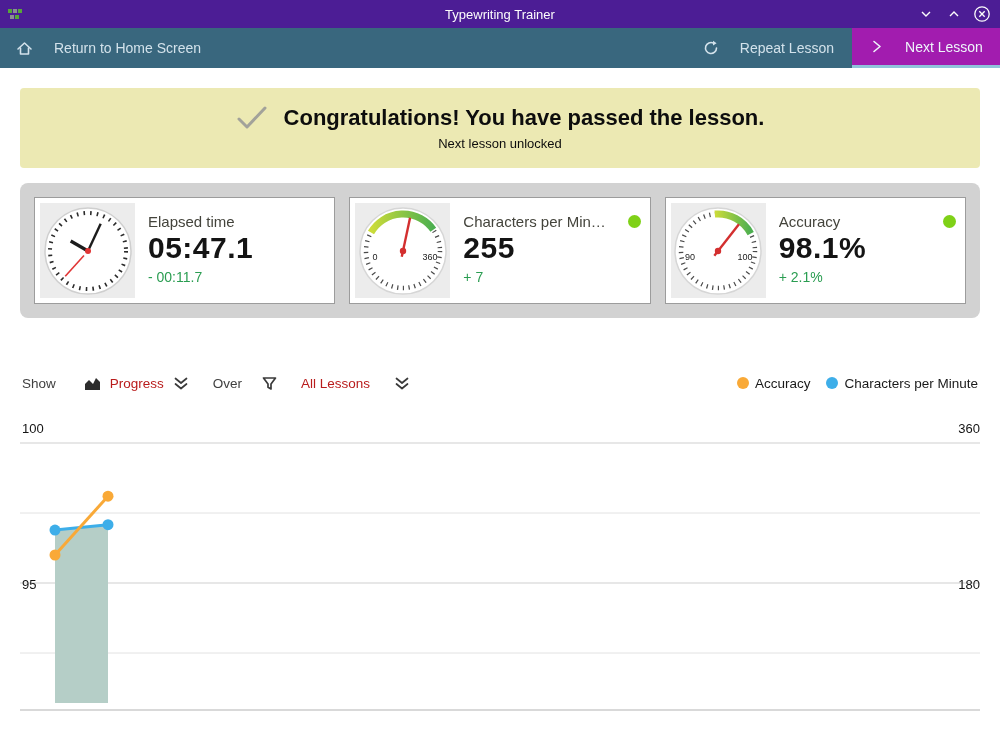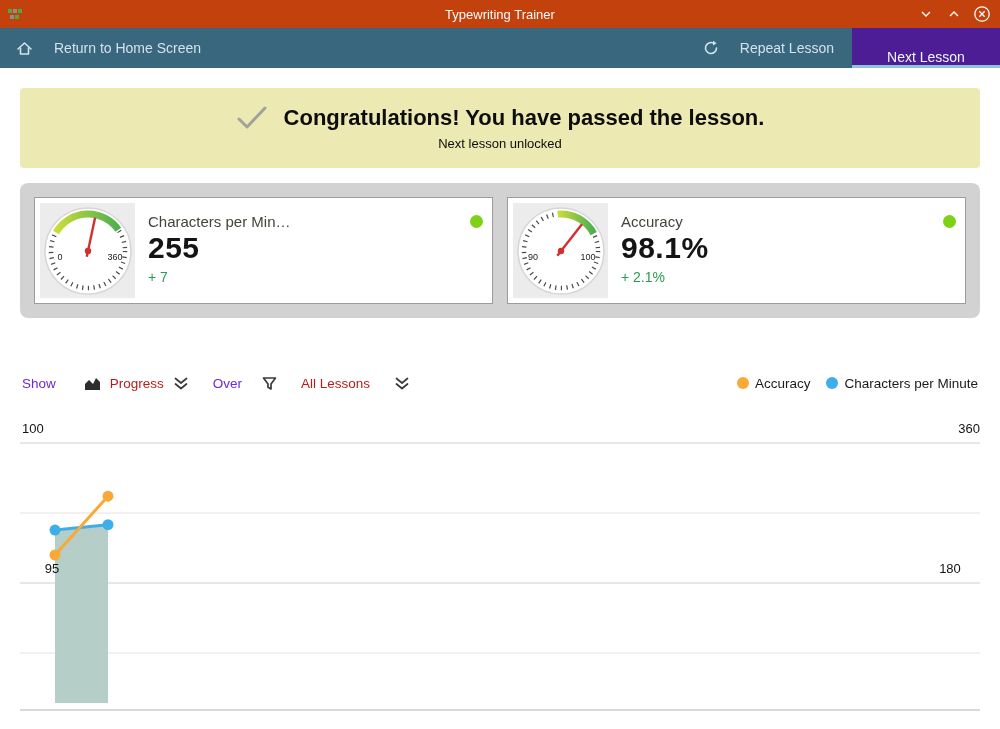--- a/index.html
+++ b/index.html
@@ -5,40 +5,40 @@
   * { box-sizing: border-box; }
   html, body { margin: 0; padding: 0; }
   body {
     width: 1000px; height: 729px; overflow: hidden;
     font-family: "Liberation Sans", "DejaVu Sans", sans-serif;
     background: #ffffff; color: #1a1a1a;
   }
 
   
   .titlebar {
-    position: relative; height: 28px; background: #c2410c; color: #fcfcfc;
+    position: relative; height: 28px; background: #4c1d95; color: #fcfcfc;
     display: flex; align-items: center; justify-content: center;
   }
   .titlebar-title { font-size: 13px; }
   .app-icon { position: absolute; left: 7px; top: 6px; width: 17px; height: 17px; }
   .win-controls { position: absolute; right: 6px; top: 0; height: 28px; display: flex; align-items: center; gap: 4px; }
   .win-btn { width: 24px; height: 24px; display: flex; align-items: center; justify-content: center; cursor: default; }
 
   
   .toolbar {
     height: 40px; background: #39677e; display: flex; align-items: stretch;
     color: #d3e2eb; font-size: 14px;
   }
   .tb-btn { display: flex; align-items: center; gap: 21px; padding: 0 18px; }
   .tb-btn .tb-label { white-space: nowrap; }
   .tb-spacer { flex: 1; }
   .tb-home { padding-left: 16px; }
   .tb-next {
-    background: #4c1d95; color: #eef6fa; width: 148px; justify-content: center;
-    border-bottom: 3px solid #8fc3da; padding: 0 10px; flex-direction: column;
+    background: #a21caf; color: #eef6fa; width: 148px; justify-content: center;
+    border-bottom: 3px solid #8fc3da; padding: 0 10px;
   }
 
   
   .content { padding: 20px; }
 
   .banner {
     height: 80px; background: #ece9b3; border-radius: 4px;
     display: flex; flex-direction: column; align-items: center; justify-content: center; gap: 5px;
   }
   .banner-title-row { display: flex; align-items: center; gap: 16px; }
@@ -65,39 +65,39 @@
   }
   .stat-dot { width: 13px; height: 13px; border-radius: 50%; background: #7fd117; margin-left: 8px; margin-right: 4px; flex-shrink: 0; }
   .stat-value { font-size: 30px; font-weight: bold; color: #141414; margin-top: 1px; letter-spacing: 0.5px; }
   .stat-delta { font-size: 14px; color: #2a9d51; margin-top: 4px; }
 
   
   .filter-row {
     margin-top: 50px; height: 30px; display: flex; align-items: center;
     font-size: 13.5px; color: #1a1a1a; padding: 0 2px;
   }
-  .muted { color: #6d28d9; }
+  .muted { color: #404040; }
   .selector { display: flex; align-items: center; gap: 9px; background: none; border: none;
     font: inherit; color: #b91c1c; padding: 2px 6px; cursor: default; }
   .sel-metric { margin-left: 22px; margin-right: 18px; }
   .sel-scope { margin-left: 14px; gap: 24px; }
   .legend { margin-left: auto; display: flex; align-items: center; gap: 16px; font-size: 13.5px; }
   .legend-item { display: flex; align-items: center; gap: 6px; }
   .legend-dot { width: 12px; height: 12px; border-radius: 50%; }
   .dot-accuracy { background: #f9a937; }
   .dot-cpm { background: #3daee9; }
 
   
   .chart-area { position: relative; margin: 20px -20px 0 -20px; height: 309px; }
   .chart-area svg { display: block; }
   .axis-label { position: absolute; font-size: 13px; color: #141414; width: 60px; }
   .axis-left { left: 22px; text-align: left; }
   .axis-right { right: 20px; text-align: right; }
   .axis-top { top: 3px; }
-  .axis-mid { top: 143px; text-align: center; }
+  .axis-mid { top: 159px; }
 
   .icon-stroke { stroke: #3a3a3a; fill: none; stroke-width: 1.7; stroke-linecap: round; stroke-linejoin: round; }
   .tb-icon-stroke { stroke: currentColor; fill: none; stroke-width: 1.6; stroke-linecap: round; stroke-linejoin: round; }
 </style>
 </head>
 <body>
 
 <div class="titlebar">
   <svg class="app-icon" viewBox="0 0 17 17">
     <rect x="1" y="3" width="4" height="4" fill="#57a639"></rect>
@@ -159,20 +159,39 @@
       <svg width="32" height="26" viewBox="0 0 32 26">
         <polyline points="3,14 11,22 29,3" fill="none" stroke="#a2a29a" stroke-width="3" stroke-linecap="round" stroke-linejoin="round"></polyline>
       </svg>
       <span class="banner-title">Congratulations! You have passed the lesson.</span>
     </div>
     <span class="banner-subtitle">Next lesson unlocked</span>
   </div>
 
   <div class="stats">
 
+    <div class="stat-card">
+      <div class="stat-img">
+        <svg width="92" height="92" viewBox="0 0 92 92">
+          <circle cx="46" cy="46" r="43" fill="#ffffff" stroke="#cfcfcf" stroke-width="1.5"></circle>
+          <circle cx="46" cy="46" r="38" fill="none" stroke="#2b2b2b" stroke-width="4" stroke-dasharray="1.6 5.1"></circle>
+          <line x1="46" y1="46" x2="46" y2="26" stroke="#1c1c1c" stroke-width="3.2" transform="rotate(-60 46 46)"></line>
+          <line x1="46" y1="46" x2="46" y2="16" stroke="#1c1c1c" stroke-width="2.4" transform="rotate(25 46 46)"></line>
+          <line x1="46" y1="40" x2="46" y2="12" stroke="#e03535" stroke-width="1.6" transform="rotate(222 46 46)"></line>
+          <circle cx="46" cy="46" r="3" fill="#e03535"></circle>
+        </svg>
+      </div>
+      <div class="stat-text">
+        <div class="stat-label-row">
+          <span class="stat-label">Elapsed time</span>
+        </div>
+        <div class="stat-value">05:47.1</div>
+        <div class="stat-delta">- 00:11.7</div>
+      </div>
+    </div>
 
     <div class="stat-card">
       <div class="stat-img">
         <svg width="92" height="92" viewBox="0 0 92 92">
           <defs>
             <linearGradient id="gradCpm" x1="0" y1="0" x2="1" y2="0">
               <stop offset="0" stop-color="#cddc39"></stop>
                 <stop offset="1" stop-color="#4caf50"></stop>
             </linearGradient>
           </defs>

